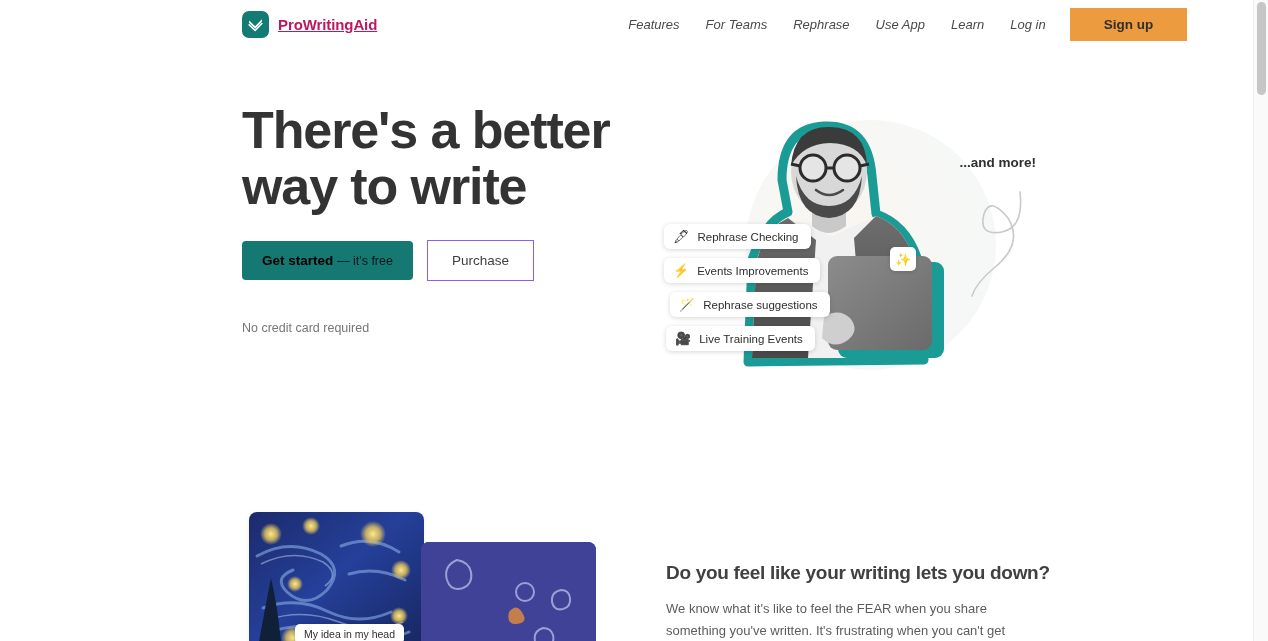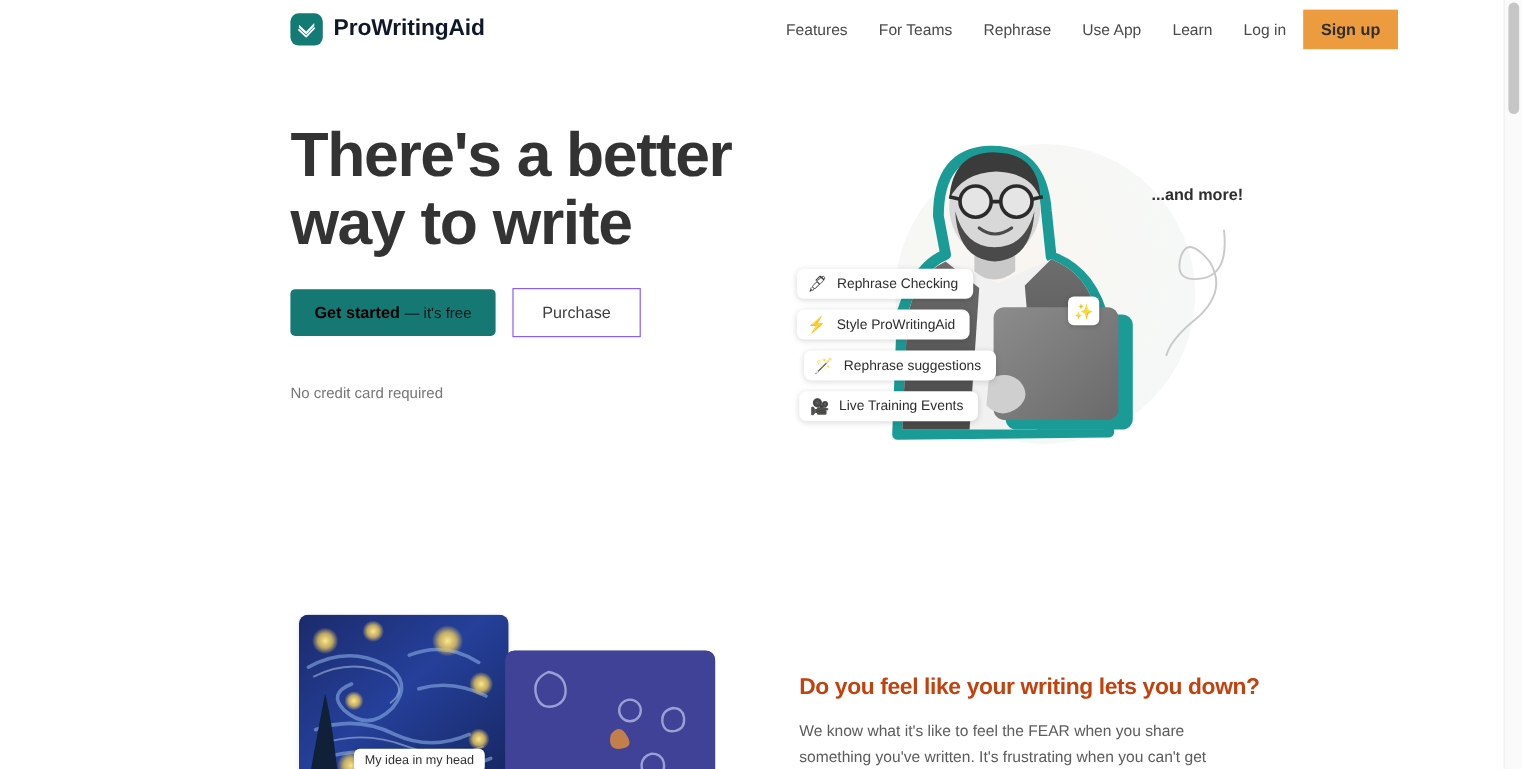--- a/index.html
+++ b/index.html
@@ -38,48 +38,50 @@
     cursor: pointer;
   }
   .brand-mark {
     width: 27px; height: 27px;
     border-radius: 7px;
     background: #137a74;
     display: flex; align-items: center; justify-content: center;
     flex: 0 0 auto;
   }
   .brand-name {
-    font-size: 19px;
-    font-weight: bold;
-    color: #0f172a;
+    font-size: 15px;
+    font-weight: bold;
+    color: #be185d;
     letter-spacing: -0.1px;
     white-space: nowrap;
+    text-decoration: underline;
   }
 
   .nav {
     display: flex;
     align-items: center;
     margin-left: 238px;
     gap: 0;
   }
   .nav-item {
     font-size: 13px;
     color: #4a4a4a;
     padding: 6px 13px;
     white-space: nowrap;
     cursor: pointer;
     text-decoration: none;
+    font-style: italic;
   }
   .nav-cta {
-    margin-left: 1px;
+    margin-left: 11px;
     background: #ed9b3f;
     color: #2f2f2f;
     font-size: 13.5px;
     font-weight: bold;
-    padding: 9px 15px;
+    padding: 9px 34px;
     border: none;
     border-radius: 0;
     cursor: pointer;
     font-family: inherit;
     white-space: nowrap;
   }
 
   
   .hero {
     display: flex;
@@ -234,21 +236,21 @@
     left: 30px; bottom: -6px;
     border-left: 6px solid transparent;
     border-right: 6px solid transparent;
     border-top: 7px solid #ffffff;
   }
 
   .section-copy { margin-left: 37px; width: 345px; padding-top: 50px; }
   .section-title {
     font-size: 19px;
     font-weight: bold;
-    color: #c2410c;
+    color: #404040;
     margin: 0 0 14px 0;
     letter-spacing: -0.3px;
     white-space: nowrap;
   }
   .section-body {
     font-size: 13px;
     line-height: 1.72;
     color: #5c5c5c;
     margin: 0;
   }
@@ -357,21 +359,21 @@
         <path d="M112 206 q16 -8 26 2 q10 12 -2 22 q-14 10 -26 -2 z" fill="#cfcfcf"></path>
       </svg>
 
       <div class="chips">
         <div class="chip">
           <span class="chip-icon">🖋</span>
           <span>Rephrase Checking</span>
         </div>
         <div class="chip">
           <span class="chip-icon">⚡</span>
-          <span>Style ProWritingAid</span>
+          <span>Events Improvements</span>
         </div>
         <div class="chip">
           <span class="chip-icon">🪄</span>
           <span>Rephrase suggestions</span>
         </div>
         <div class="chip">
           <span class="chip-icon">🎥</span>
           <span>Live Training Events</span>
         </div>
       </div>

